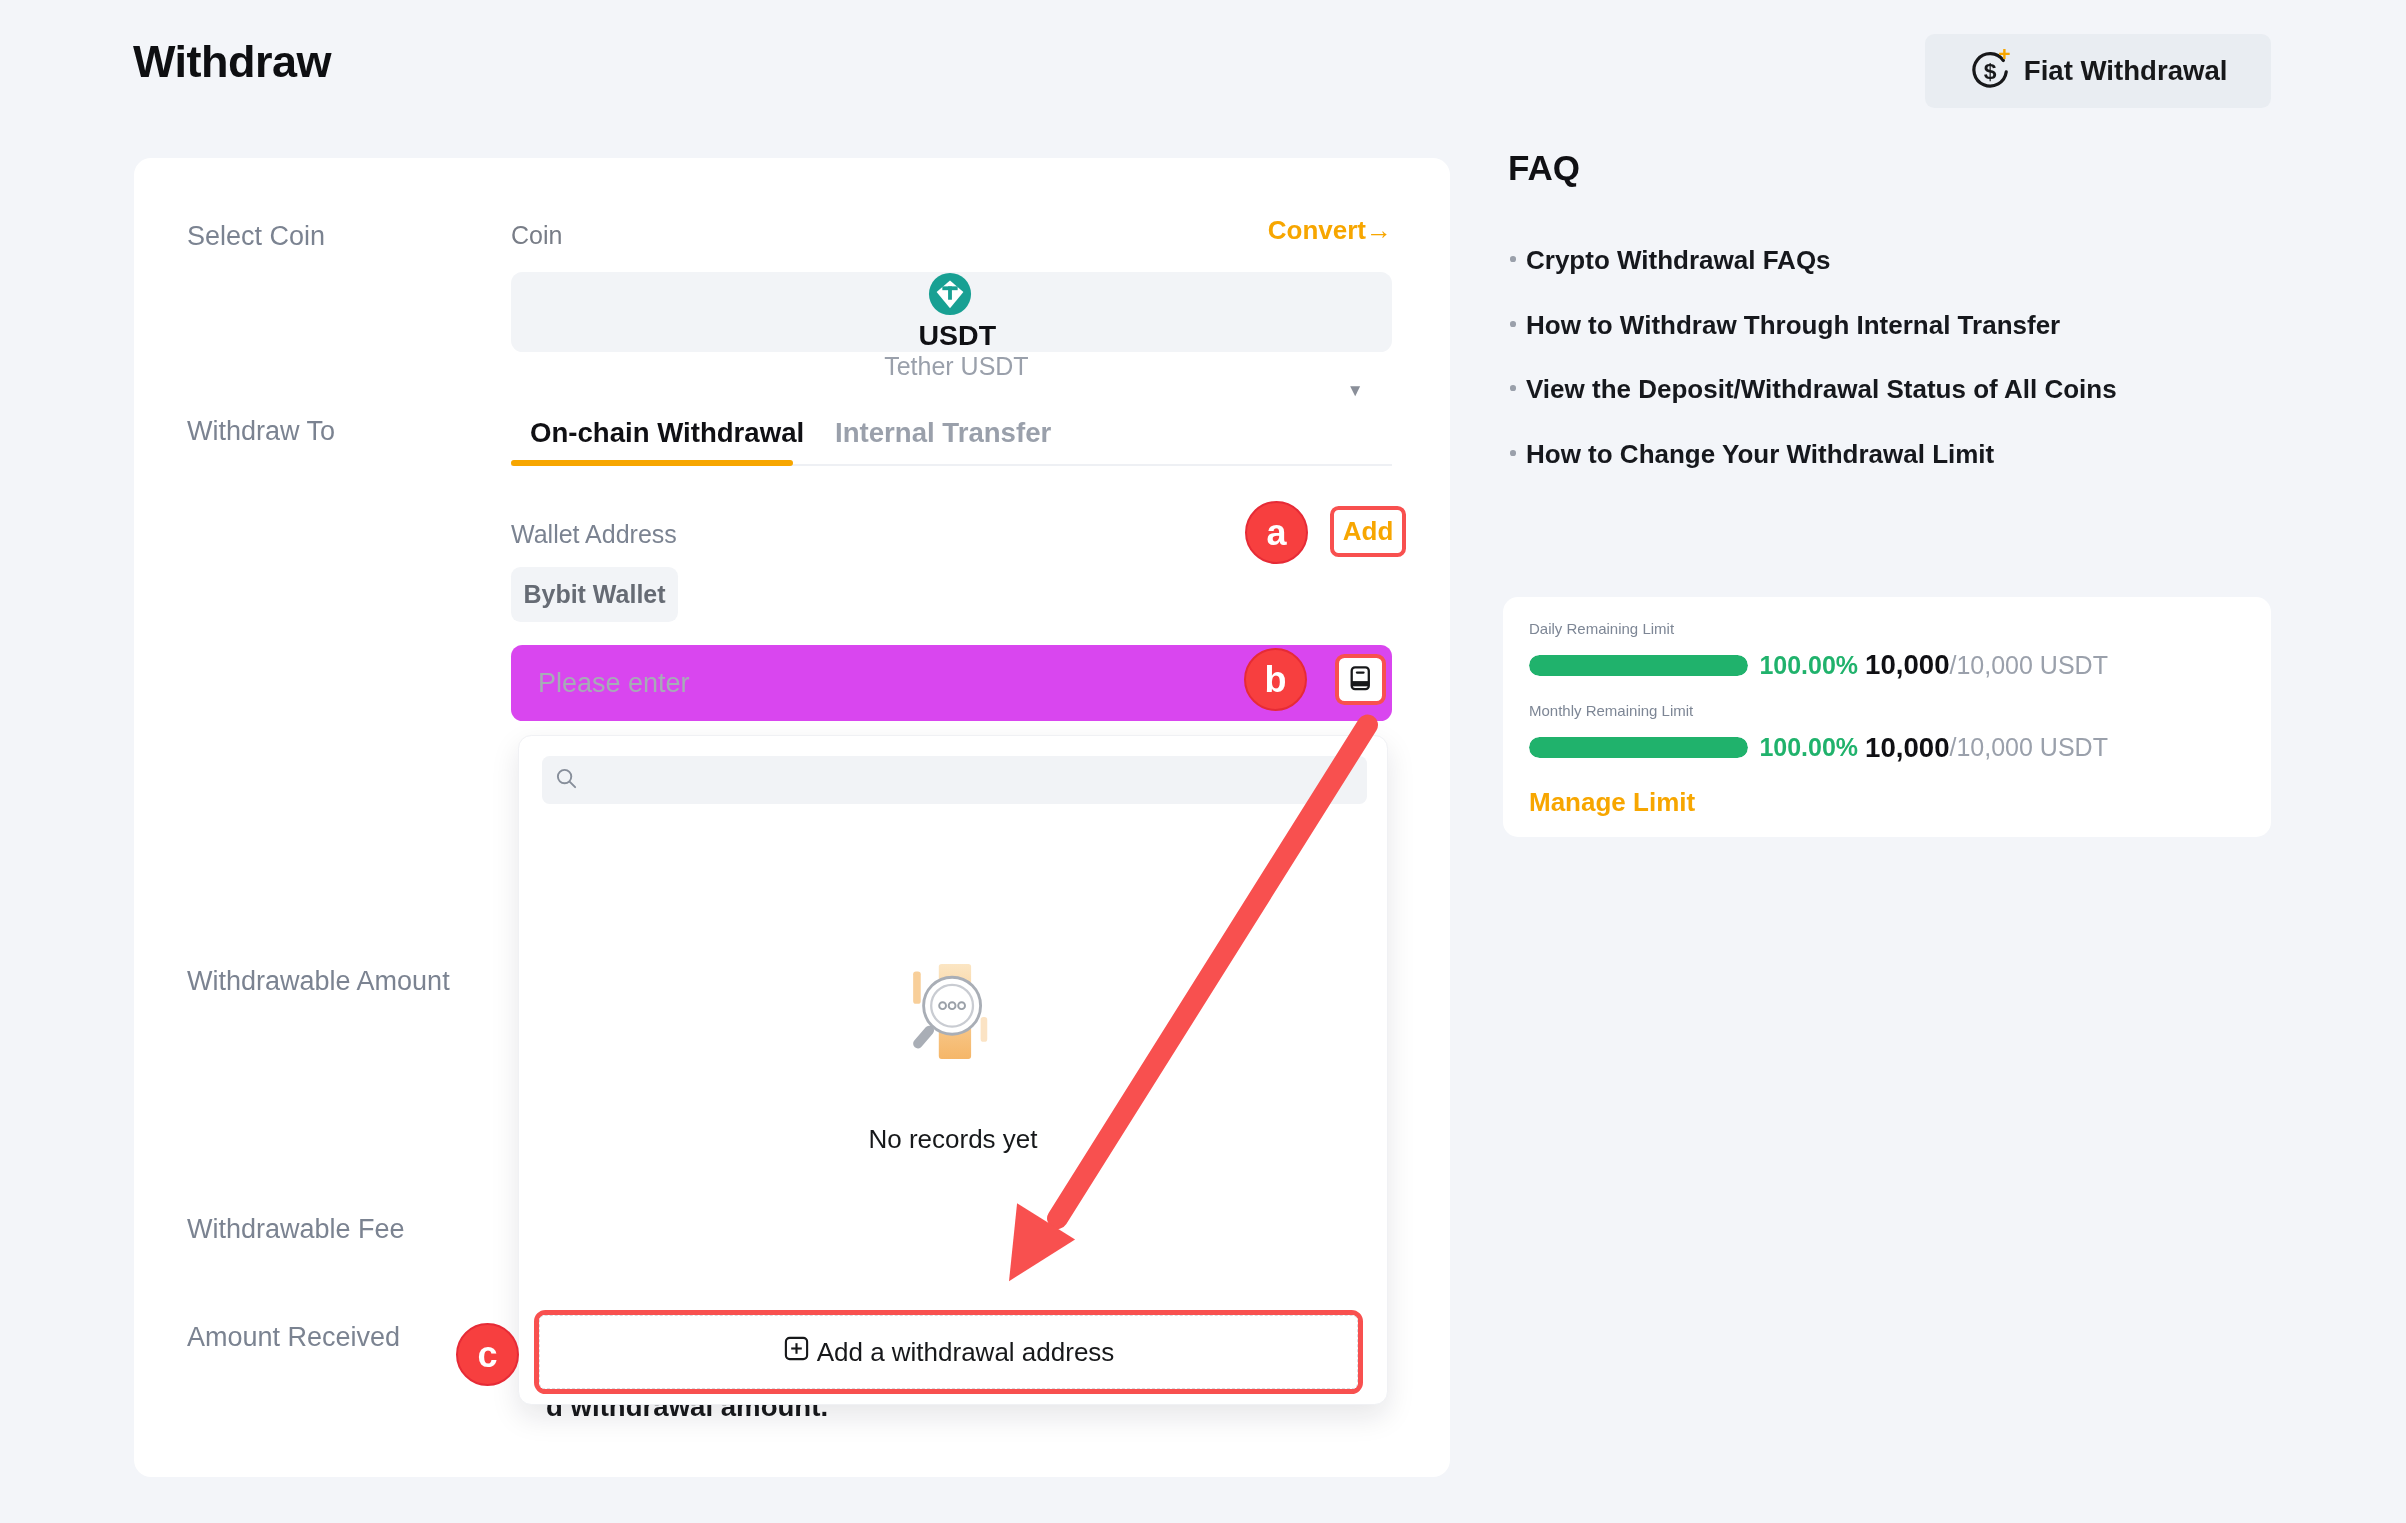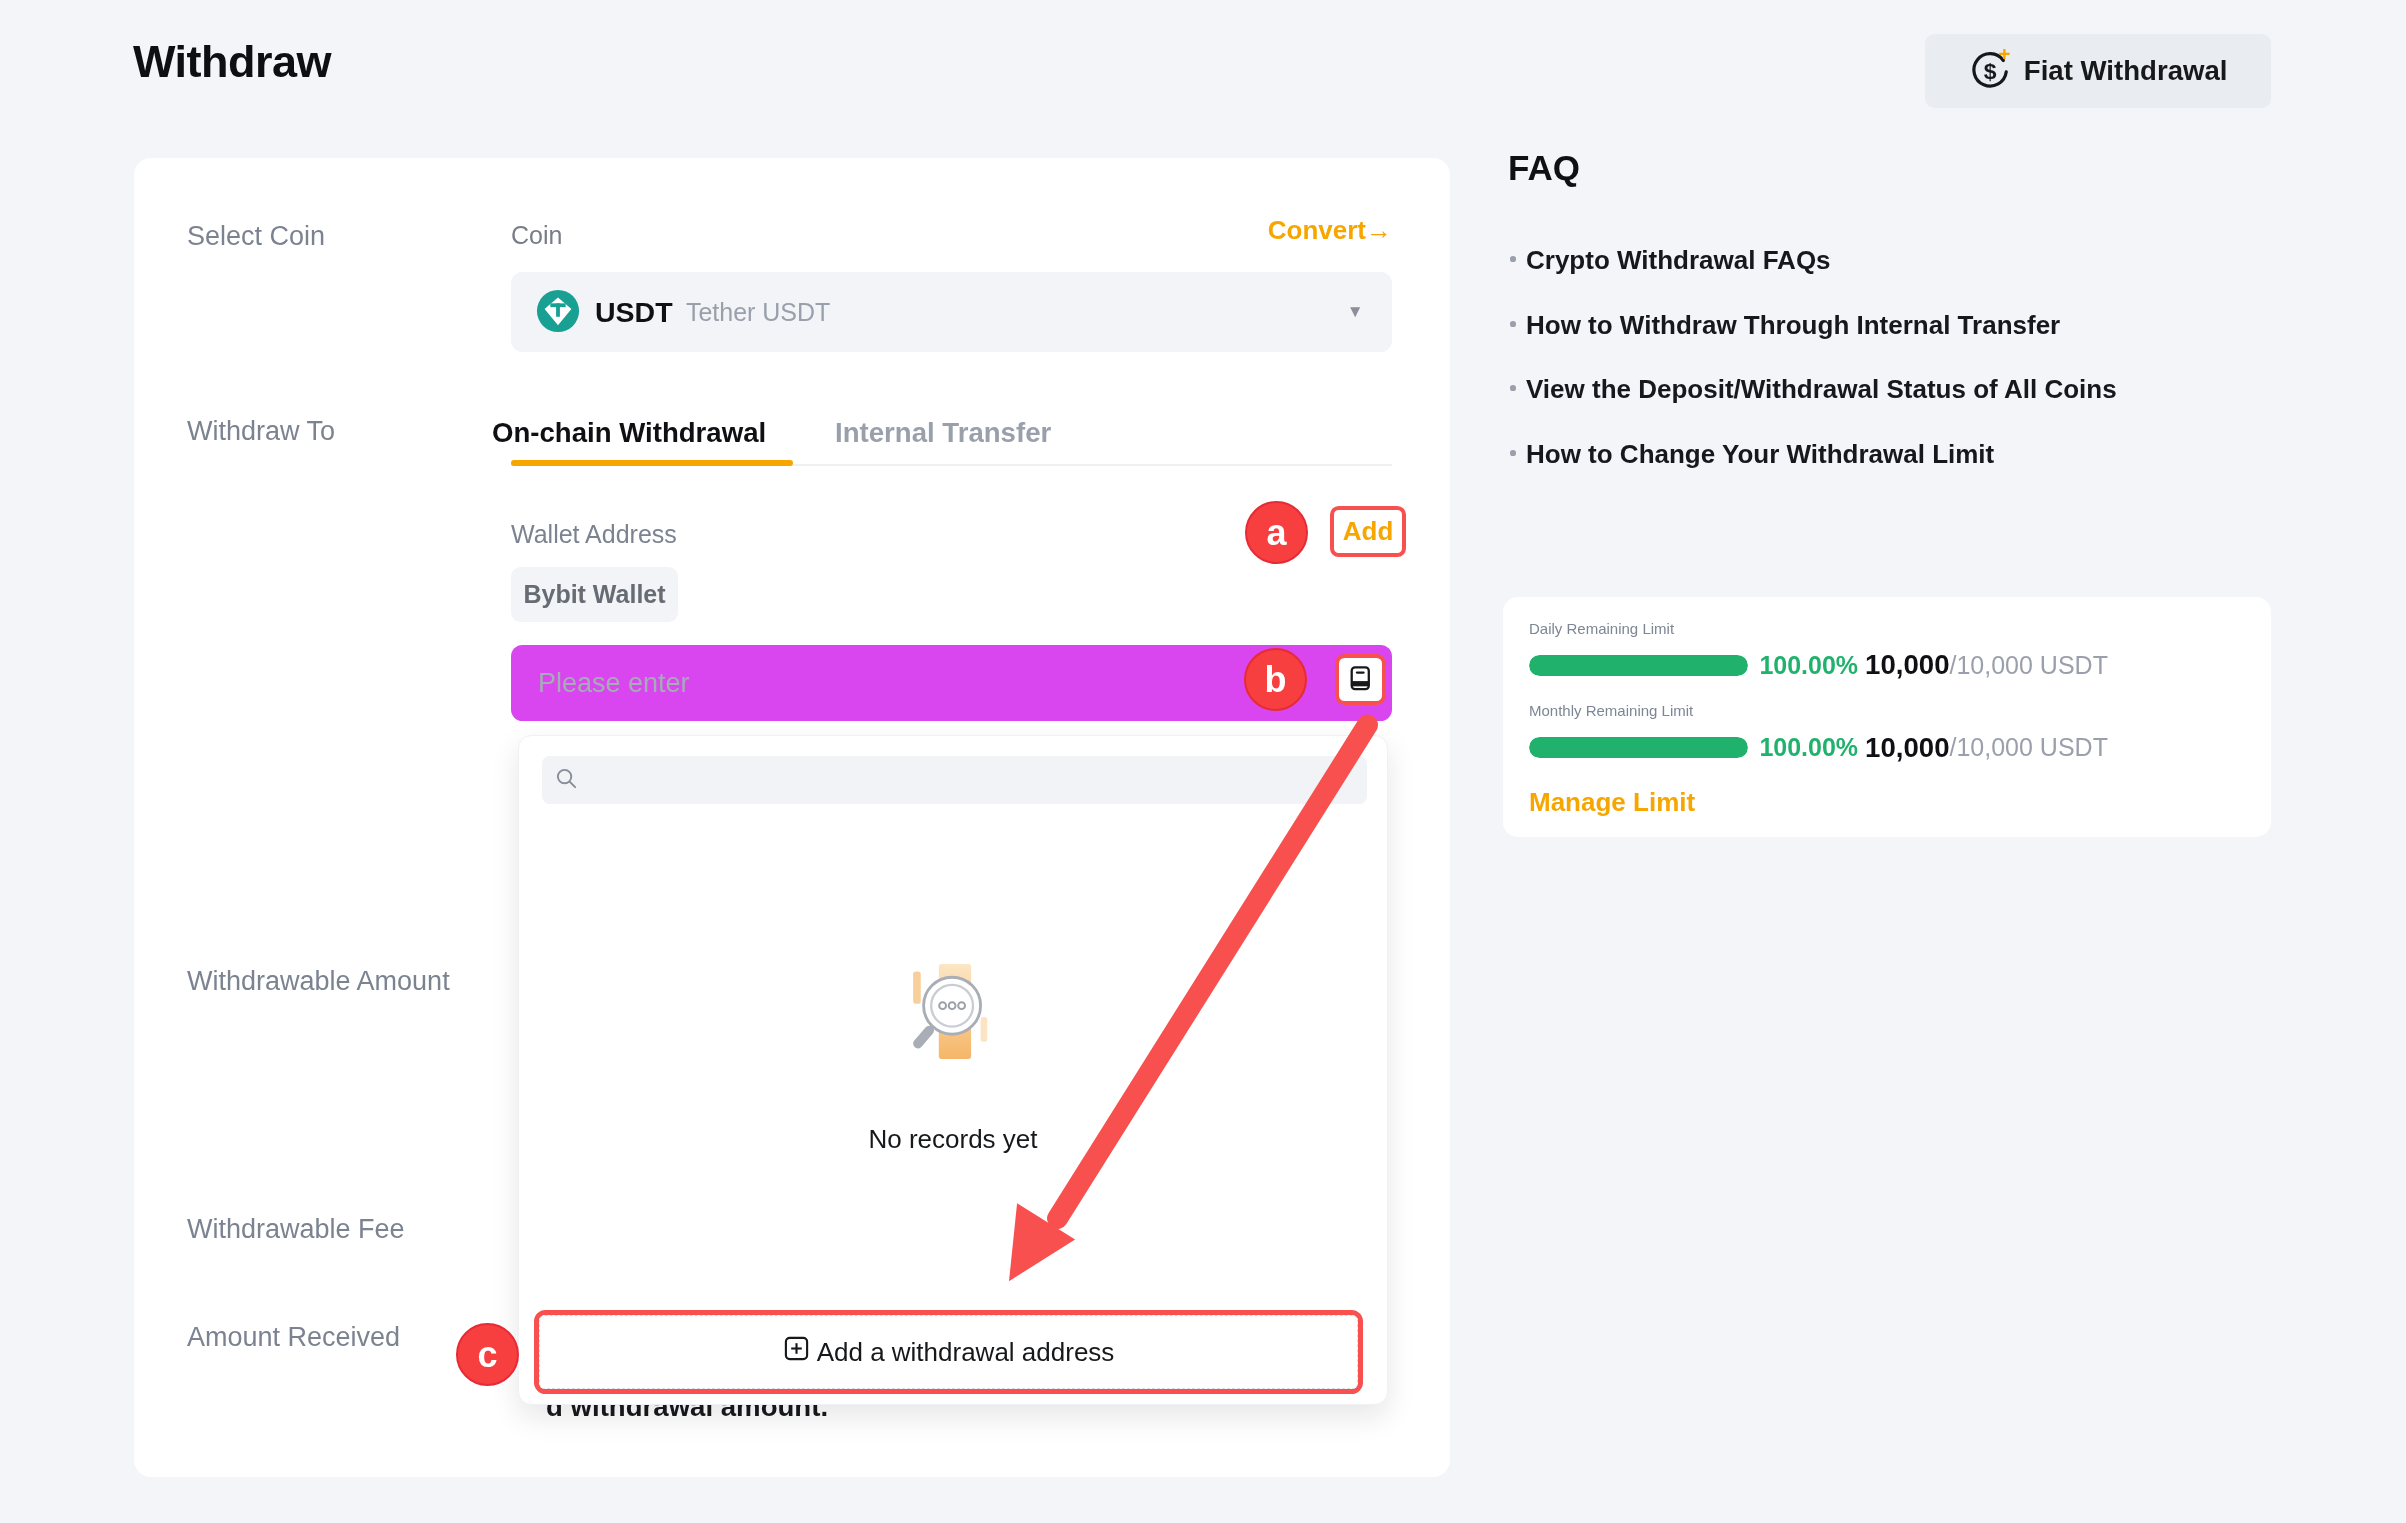--- a/index.html
+++ b/index.html
@@ -18,27 +18,27 @@
   .side-label { position:absolute; left:53px; font-size:27px; color:#7b8391; }
   .lbl-select-coin { top:63px; }
   .lbl-withdraw-to { top:258px; }
   .lbl-withdrawable { top:808px; }
   .lbl-fee { top:1056px; }
   .lbl-received { top:1164px; }
 
   .coin-label { position:absolute; left:377px; top:63px; font-size:25px; color:#787d87; }
   .convert { position:absolute; left:377px; top:57px; width:881px; text-align:right; font-size:26px; font-weight:800; color:#f7a600; cursor:pointer; }
   .coin-select { position:absolute; left:377px; top:114px; width:881px; height:80px; background:#f2f4f7; border-radius:11.4px;
-    display:flex; align-items:center; padding:0 28.5px 0 25px; cursor:pointer; }
+    display:flex; align-items:center; padding:0 28.5px 0 25px; cursor:pointer;flex-direction:column; }
   .coin-symbol { font-size:28.5px; font-weight:800; color:#101014; margin-left:15px; }
   .coin-name { font-size:25px; color:#9aa0ab; margin-left:13.3px; }
   .caret { margin-left:auto; font-size:17px; color:#8a8f99; }
 
   .tab { position:absolute; top:259px; font-size:27.6px; cursor:pointer; }
-  .tab-active { left:358px; font-weight:800; color:#101014; }
+  .tab-active { left:396px; font-weight:800; color:#101014; }
   .tab-inactive { left:701px; font-weight:700; color:#9aa0ab; }
   .tabs-divider { position:absolute; left:377px; top:306px; width:881px; height:1.9px; background:#eef0f4; }
   .tab-underline { position:absolute; left:377px; top:302px; width:282px; height:5.7px; background:#f7a600; border-radius:2.9px; }
 
   .wallet-label { position:absolute; left:377px; top:362px; font-size:25px; color:#7b8391; }
   .add-box { position:absolute; left:1196px; top:348px; width:76px; height:51px; border:4.8px solid #f8504f; border-radius:8.6px;
     background:#fff; display:flex; align-items:center; justify-content:center; }
   .add-box span { font-size:26px; font-weight:800; color:#f7a600; cursor:pointer; }
   .chip { position:absolute; left:377px; top:409px; width:167px; height:55px; background:#f2f4f7; border-radius:9.5px;
     display:flex; align-items:center; justify-content:center; font-size:25px; font-weight:700; color:#666b74; cursor:pointer; }

